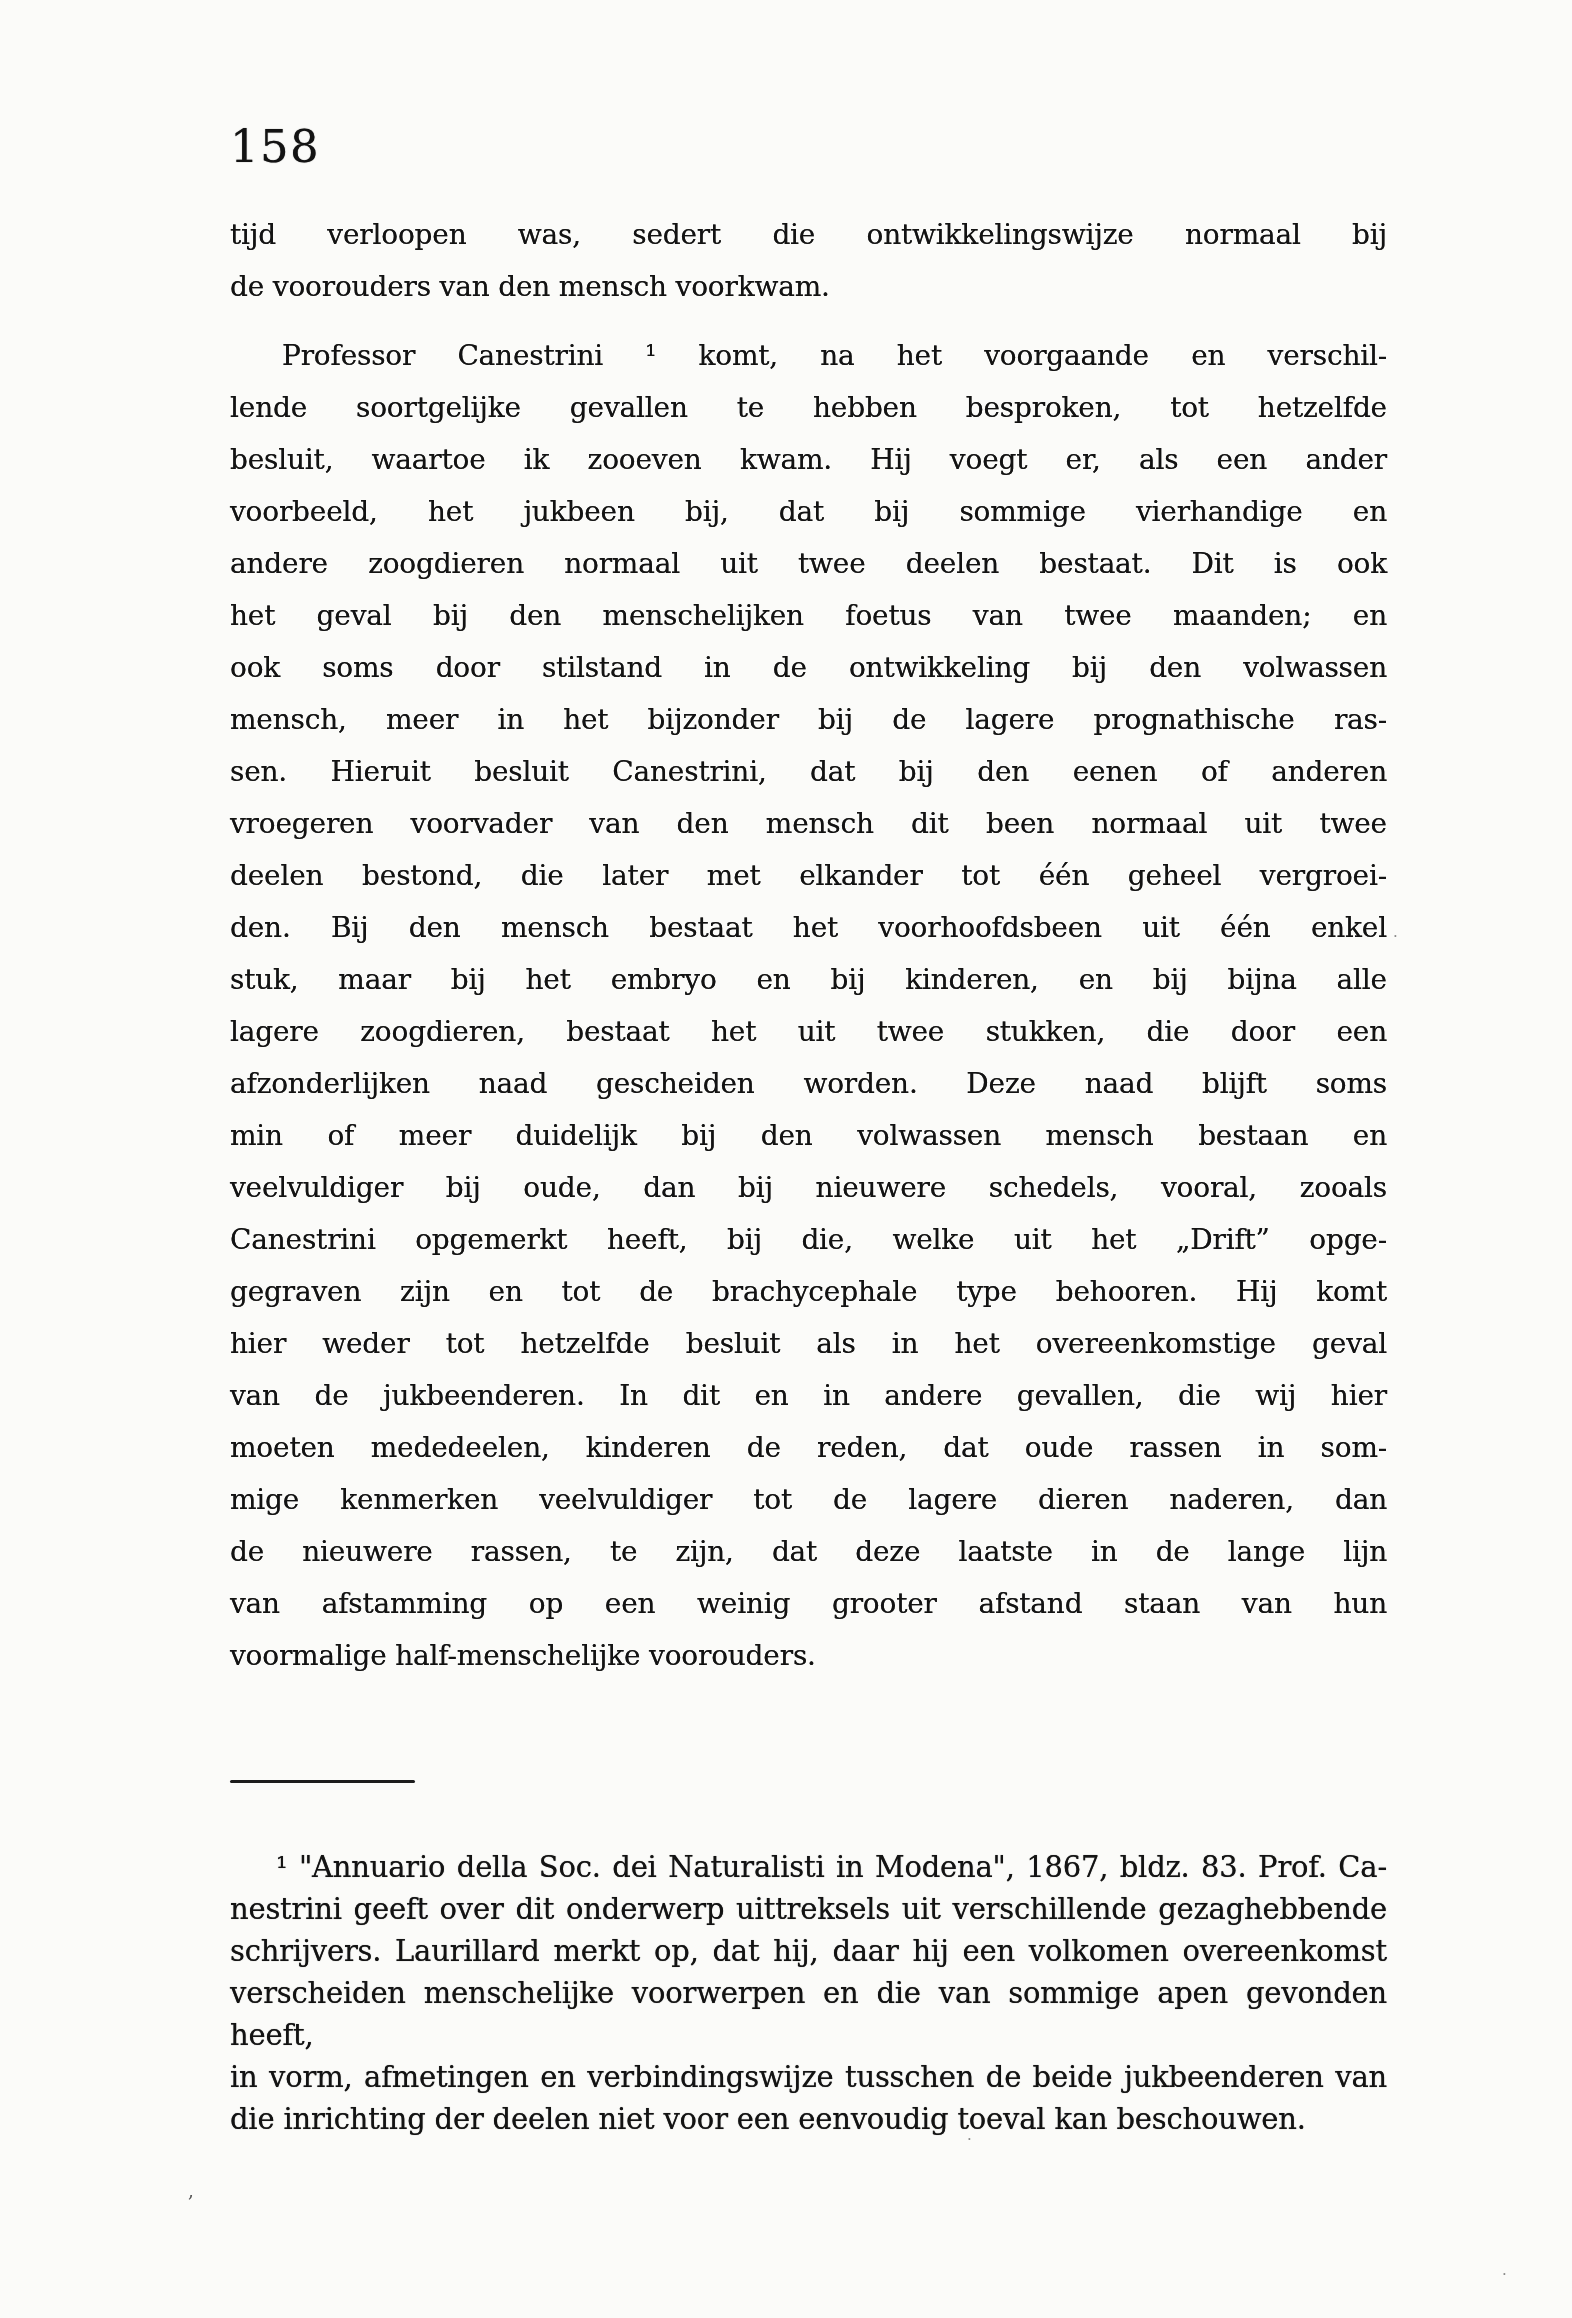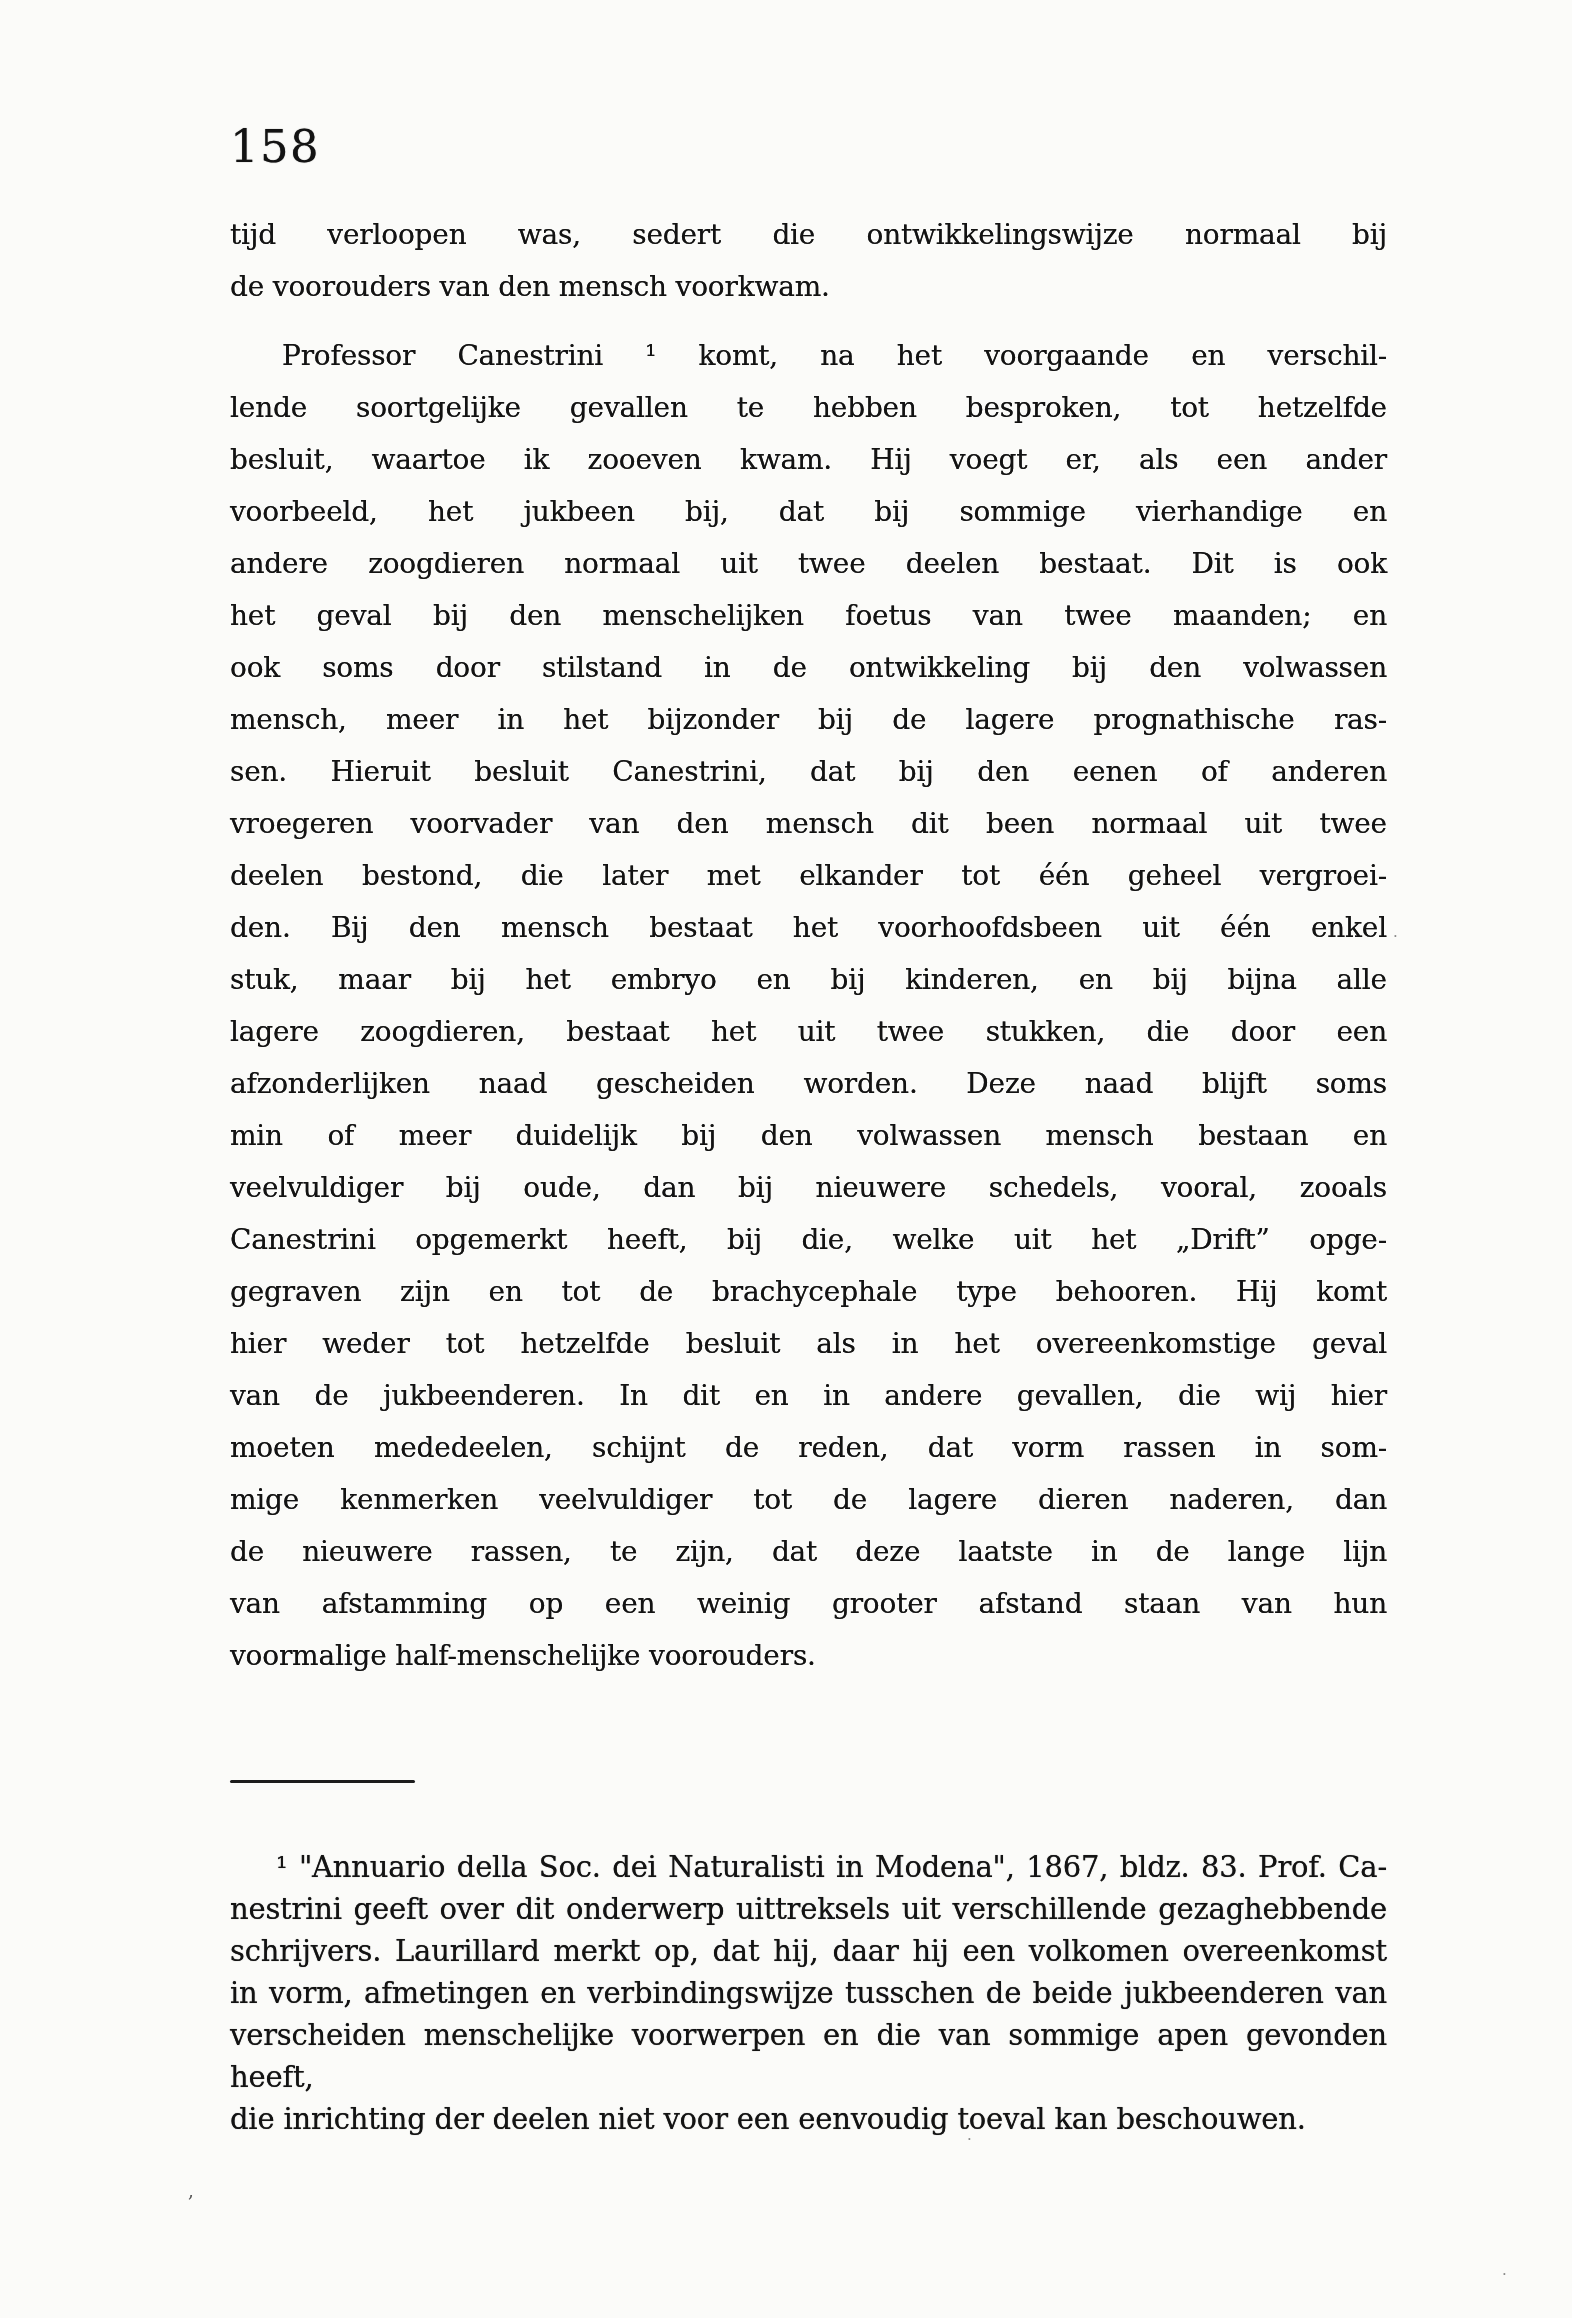--- a/index.html
+++ b/index.html
@@ -81,37 +81,37 @@
         <div class="line">den. Bij den mensch bestaat het voorhoofdsbeen uit één enkel</div>
         <div class="line">stuk, maar bij het embryo en bij kinderen, en bij bijna alle</div>
         <div class="line">lagere zoogdieren, bestaat het uit twee stukken, die door een</div>
         <div class="line">afzonderlijken naad gescheiden worden. Deze naad blijft soms</div>
         <div class="line">min of meer duidelijk bij den volwassen mensch bestaan en</div>
         <div class="line">veelvuldiger bij oude, dan bij nieuwere schedels, vooral, zooals</div>
         <div class="line">Canestrini opgemerkt heeft, bij die, welke uit het „Drift” opge-</div>
         <div class="line">gegraven zijn en tot de brachycephale type behooren. Hij komt</div>
         <div class="line">hier weder tot hetzelfde besluit als in het overeenkomstige geval</div>
         <div class="line">van de jukbeenderen. In dit en in andere gevallen, die wij hier</div>
-        <div class="line">moeten mededeelen, schijnt de reden, dat vorm rassen in som-</div>
+        <div class="line">moeten mededeelen, kinderen de reden, dat oude rassen in som-</div>
         <div class="line">mige kenmerken veelvuldiger tot de lagere dieren naderen, dan</div>
         <div class="line">de nieuwere rassen, te zijn, dat deze laatste in de lange lijn</div>
         <div class="line">van afstamming op een weinig grooter afstand staan van hun</div>
         <div class="line">voormalige half-menschelijke voorouders.</div>
       </div>
 
   </div>
 
   <div class="fn-rule"></div>
 
   <div class="footnote para indent-first">
       <div class="line">¹ "Annuario della Soc. dei Naturalisti in Modena", 1867, bldz. 83. Prof. Ca-</div>
       <div class="line">nestrini geeft over dit onderwerp uittreksels uit verschillende gezaghebbende</div>
       <div class="line">schrijvers. Laurillard merkt op, dat hij, daar hij een volkomen overeenkomst</div>
+      <div class="line">verscheiden menschelijke voorwerpen en die van sommige apen gevonden heeft,</div>
       <div class="line">in vorm, afmetingen en verbindingswijze tusschen de beide jukbeenderen van</div>
-      <div class="line">verscheiden menschelijke voorwerpen en die van sommige apen gevonden heeft,</div>
       <div class="line">die inrichting der deelen niet voor een eenvoudig toeval kan beschouwen.</div>
     </div>
 
   <span class="artifact" style="left:188px; top:2182px;">,</span>
   <span class="artifact faint" style="left:1502px; top:2263px;">.</span>
   <span class="artifact faint" style="left:967px; top:2128px;">.</span>
   <span class="artifact faint" style="left:1393px; top:925px;">.</span>
 
 </div>
 

